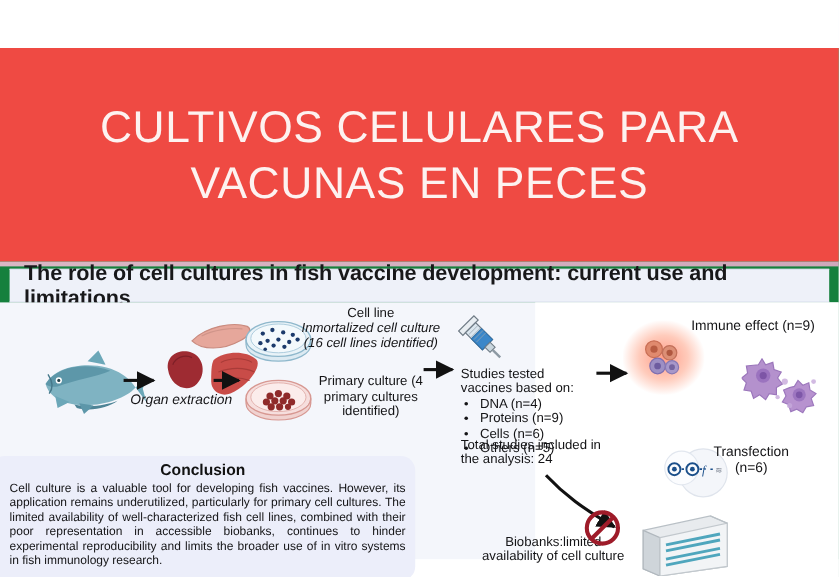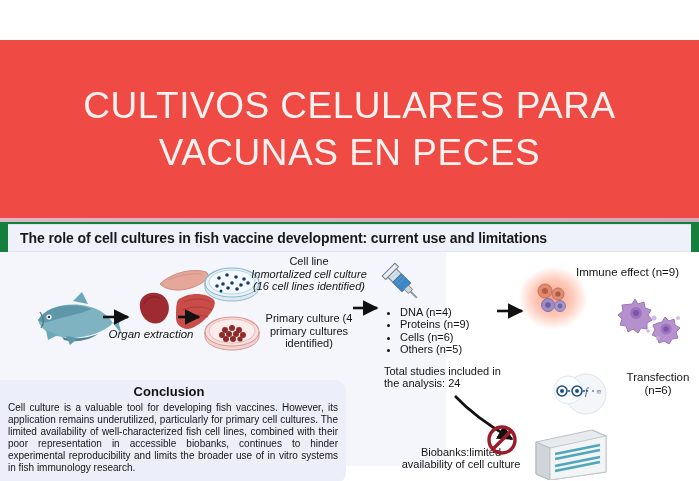--- a/index.html
+++ b/index.html
@@ -34,21 +34,21 @@
 
   
   .subtitle-band{
     position:absolute;left:8px;top:184px;width:683px;height:26px;
     background:#eef1f9;
     border-top:1px solid #dfe4f0;
     border-bottom:1px solid #dfe4f0;
     display:flex;align-items:center;
   }
   .subtitle-text{
-    font-size:14px;font-weight:bold;color:#18181a;padding-left:12px;
+    font-size:18px;font-weight:bold;color:#18181a;padding-left:12px;
     letter-spacing:-.1px;
   }
 
   
   .figure{
     position:absolute;left:0;top:212px;width:699px;height:246px;
     background:#f4f6fb;
   }
   .figure-white-right{
     position:absolute;left:446px;top:0;width:253px;height:246px;
@@ -91,21 +91,21 @@
 
   
   .studies{left:384px;top:266px;width:112px;font-size:11px;line-height:12.4px;}
   .studies ul{margin:0;padding:0 0 0 16px;list-style:disc;}
   .studies li{margin:0;padding:0;}
   .studies-total{left:384px;top:325px;width:118px;font-size:11px;line-height:12.4px;}
 
   
   .immune-label{left:576px;top:226px;width:120px;font-size:11.5px;}
   .cyto-label{left:546px;top:287px;width:104px;font-size:11.5px;line-height:13px;text-align:center;}
-  .transf-label{left:618px;top:331px;width:80px;font-size:11.5px;line-height:13px;text-align:center;}
+  .transf-label{left:586px;top:331px;width:80px;font-size:11.5px;line-height:13px;text-align:center;}
 
   
   .glow{
     position:absolute;left:519px;top:227px;width:68px;height:62px;
     background:radial-gradient(ellipse at 50% 50%, rgba(255,118,88,.72) 0%, rgba(255,140,105,.45) 42%, rgba(255,170,140,0) 72%);
   }
   .cyto-cells{position:absolute;left:618px;top:258px;width:68px;height:48px;}
   .transf-gfx{position:absolute;left:546px;top:330px;width:72px;height:48px;}
 
   
@@ -232,20 +232,21 @@
       <rect x="14" y="4" width="18" height="5" fill="#e9eef2" stroke="#6f7b85" stroke-width="1"></rect>
       <rect x="17" y="9" width="12" height="20" fill="#dbe6ee" stroke="#6f7b85" stroke-width="1"></rect>
       <rect x="17" y="16" width="12" height="13" fill="#3b87c9" stroke="#2f6fa6" stroke-width=".8"></rect>
       <rect x="20" y="29" width="6" height="6" fill="#c9d6de" stroke="#6f7b85" stroke-width=".9"></rect>
       <rect x="22" y="35" width="2" height="9" fill="#8d99a3"></rect>
       <path d="M18 12 h11 M18 15 h11 M18 18 h11 M18 21 h11" stroke="#97a4ad" stroke-width=".6"></path>
     </g>
   </svg>
 
   <div class="t studies">
+    <div>Studies tested vaccines based on:</div>
     <ul>
       <li>DNA (n=4)</li>
       <li>Proteins (n=9)</li>
       <li>Cells (n=6)</li>
       <li>Others (n=5)</li>
     </ul>
   </div>
   <div class="t studies-total">Total studies included in the analysis: 24</div>
 
   <div class="glow"></div>

